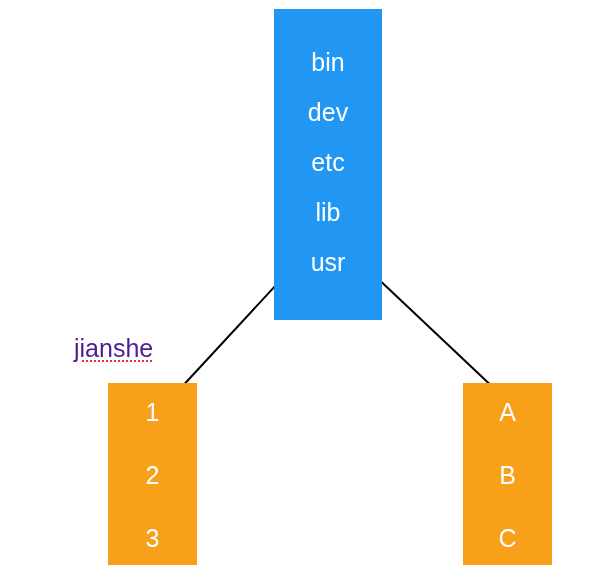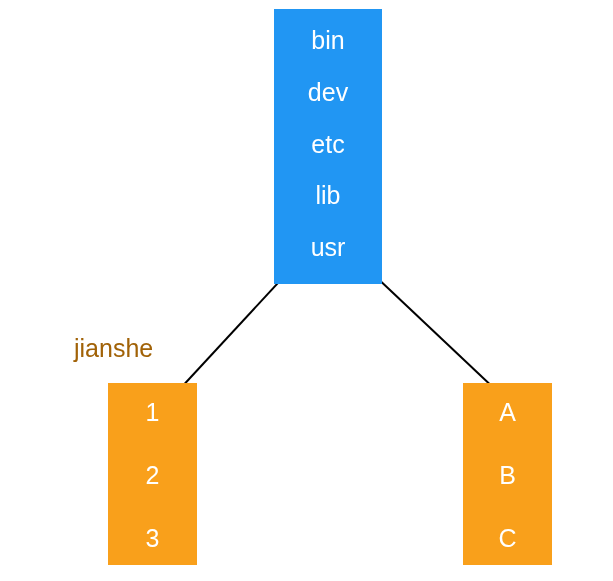--- a/index.html
+++ b/index.html
@@ -30,26 +30,26 @@
     height: 581px;
     pointer-events: none;
   }
 
   
   .node-root {
     position: absolute;
     left: 274px;
     top: 9px;
     width: 108px;
-    height: 275px;
+    height: 311px;
     background: #2196f3;
     display: flex;
     flex-direction: column;
     align-items: center;
-    justify-content: space-between;
+    justify-content: center;
     box-sizing: border-box;
     padding-top: 18px;
   }
   .node-root .entry {
     color: #ffffff;
     font-size: 25px;
     line-height: 26px;
     height: 26px;
     margin-bottom: 24px;
     letter-spacing: 0px;
@@ -77,23 +77,24 @@
     white-space: nowrap;
   }
   #node-left  { left: 108px; top: 383px; }
   #node-right { left: 463px; top: 383px; }
 
   
   .caption {
     position: absolute;
     font-size: 25px;
     line-height: 28px;
-    color: #a16207;
+    color: #4c1d95;
     white-space: nowrap;
     
+    text-decoration: underline;
     text-decoration-color: #e8312f;
     text-decoration-style: dotted;
     text-decoration-thickness: 2px;
     text-underline-offset: 3px;
   }
   #caption-left  { left: 74px;  top: 334px; }
   #caption-right { left: 528px; top: 334px; }
 </style>
 </head>
 <body>

